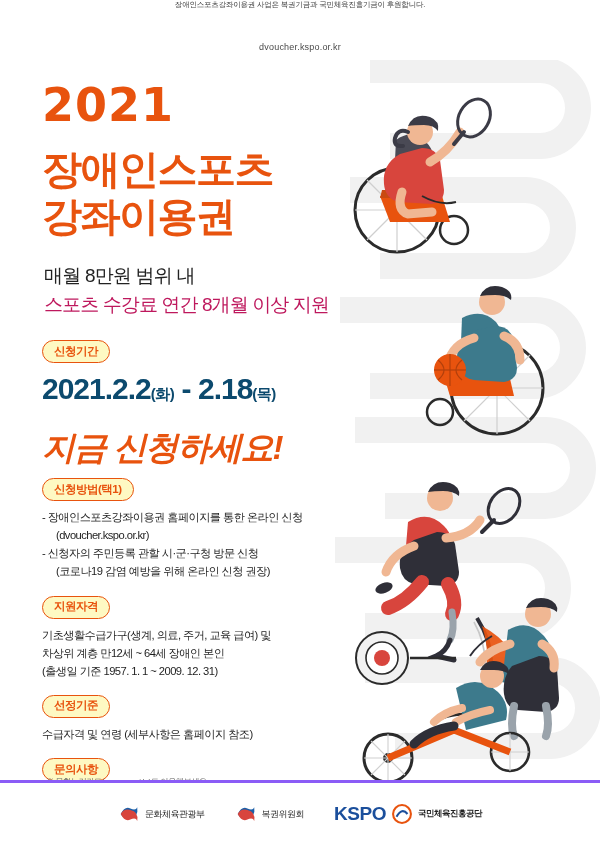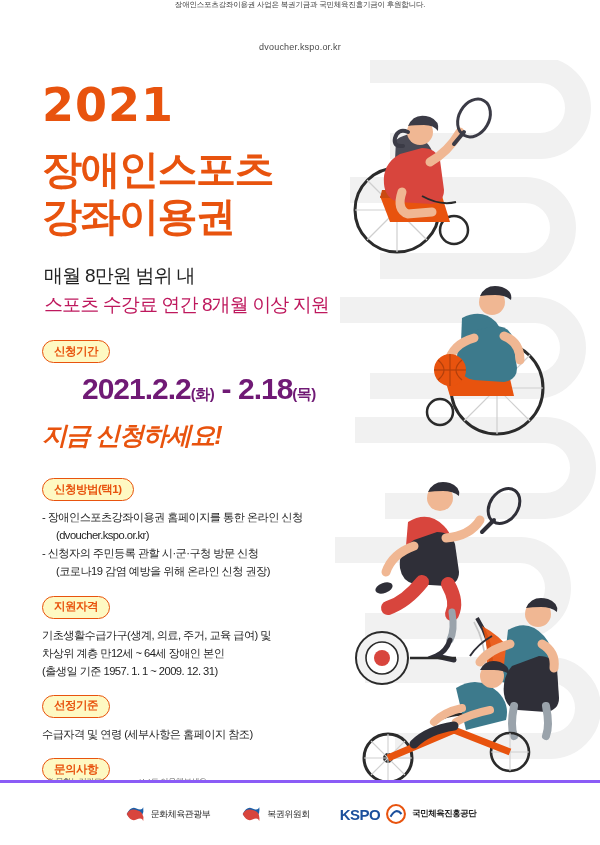--- a/index.html
+++ b/index.html
@@ -129,33 +129,32 @@
     font-weight: bold;
     padding: 2.5px 11px 3.5px;
     letter-spacing: -0.5px;
     background: #fef9c3;
     white-space: nowrap;
   }
   .period-date {
     margin-top: 9px;
     font-size: 30px;
     font-weight: bold;
-    color: #701a75;
+    color: #0c4a6e;
     letter-spacing: -1px;
     white-space: nowrap;
-    margin-left: 40px;
   }
   .period-date .sm {
     font-size: 15px;
     font-weight: bold;
     letter-spacing: -0.5px;
   }
   .period-cta {
-    margin-top: 13px;
-    font-size: 25px;
+    margin-top: 20px;
+    font-size: 33px;
     font-weight: bold;
     color: #e8530e;
     font-style: italic;
     letter-spacing: -1.2px;
   }
 
   
   .info {
     position: absolute;
     left: 42px;
@@ -218,21 +217,21 @@
     display: block;
     font-size: 4.6px;
     color: #777;
     letter-spacing: -0.1px;
   }
   .logo-kspo .logo-text {
     font-size: 8.5px;
     font-weight: bold;
   }
   .kspo-brand {
-    font-size: 15px;
+    font-size: 19px;
     font-weight: bold;
     color: #1b4f9c;
     letter-spacing: -0.5px;
   }
 </style>
 </head>
 <body>
 
 <div class="poster">
 

